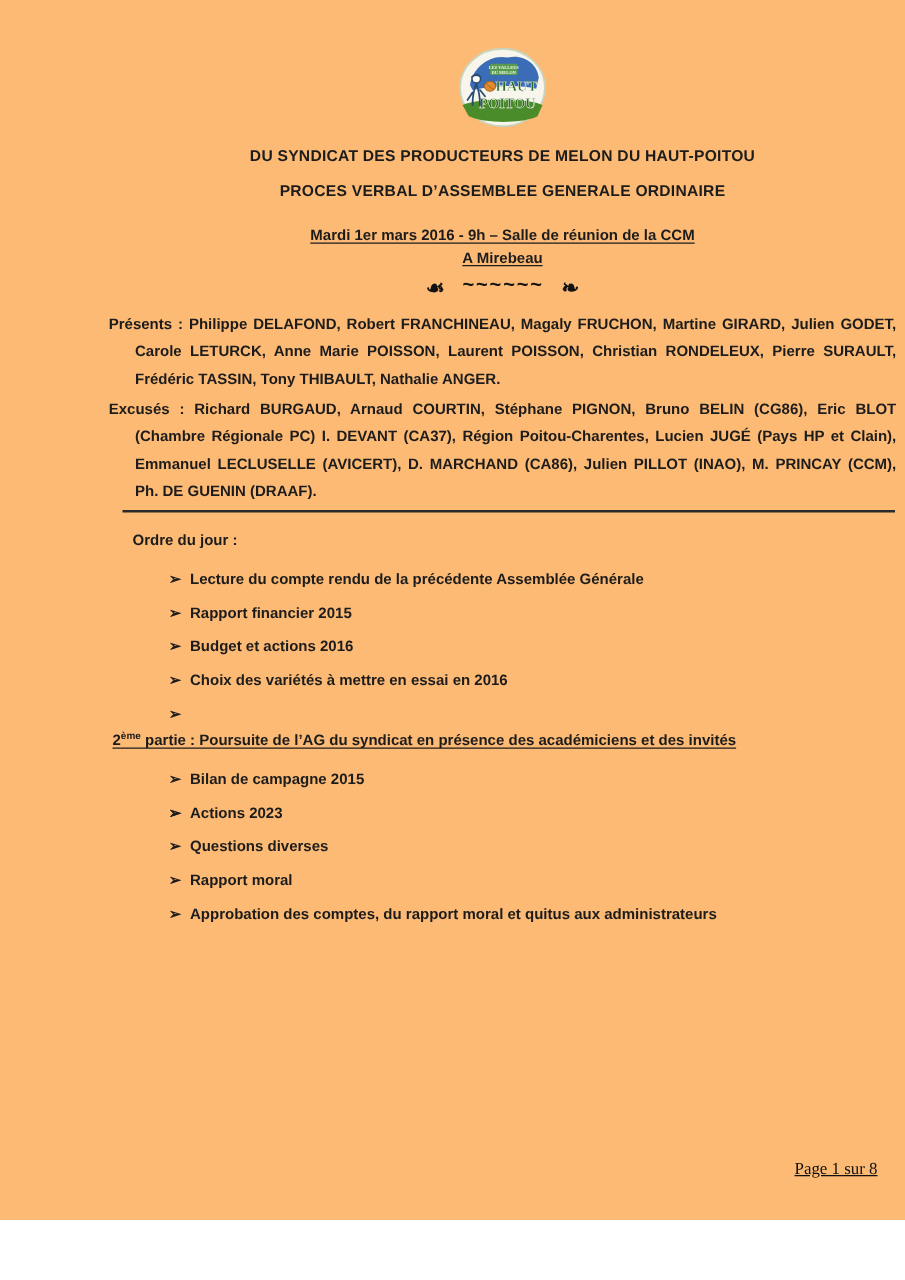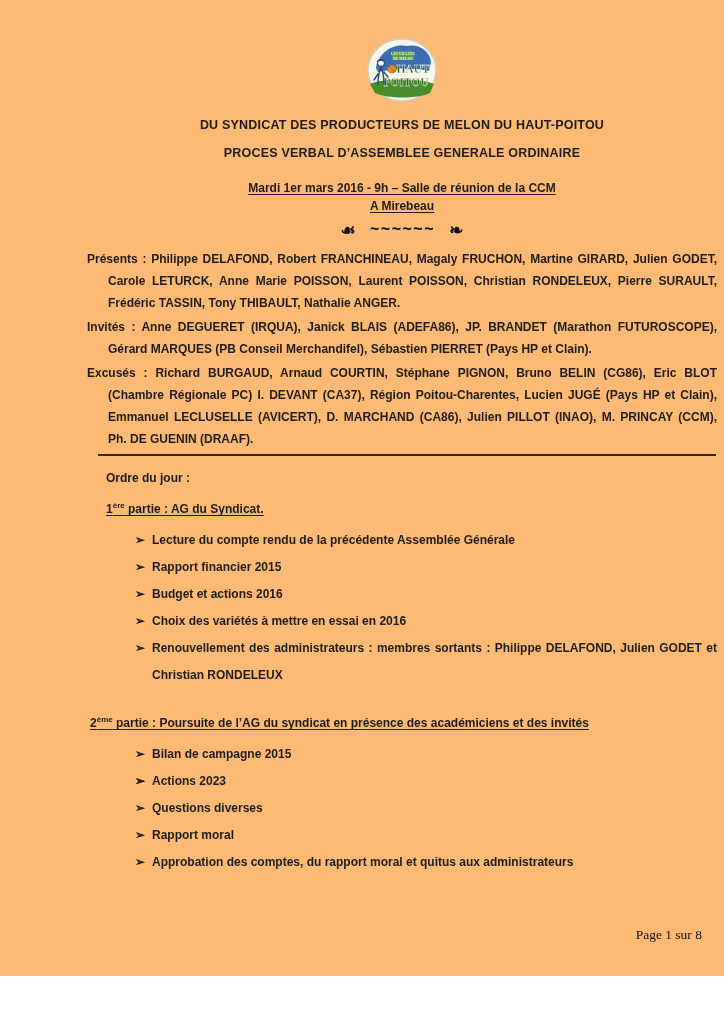--- a/index.html
+++ b/index.html
@@ -45,21 +45,21 @@
   .part-heading sup { font-size:8px; }
   .agenda-list { list-style:none; margin:9px 47px 0 47px; padding:0; }
   .agenda-list li {
     position:relative; padding-left:65px; font-size:12px; font-weight:700;
     line-height:27px; text-align:justify;
   }
   .agenda-list .bullet { position:absolute; left:48px; top:0; font-size:12px; }
   
   .footer {
     position:absolute; top:927px; right:62px;
-    font-family:"Liberation Serif", serif; font-size:13.5px; font-weight:400; color:#111;
+    font-family:"Liberation Serif", serif; font-size:13.5px; font-weight:400; color:#111;text-decoration:underline;
   }
   
   .logo text { font-family:"Liberation Serif", serif; font-weight:bold; }
 </style>
 </head>
 <body>
 
 <div class="page">
 
   <div class="logo">
@@ -91,38 +91,34 @@
   </div>
 
   <div class="ornament">
     <span class="end-glyph">☙</span>
     <span class="squiggle">~~~~~~</span>
     <span class="end-glyph">❧</span>
   </div>
 
   <div class="attendance">
     <p>Présents : Philippe DELAFOND, Robert FRANCHINEAU, Magaly FRUCHON, Martine GIRARD, Julien GODET, Carole LETURCK, Anne Marie POISSON, Laurent POISSON, Christian RONDELEUX, Pierre SURAULT, Frédéric TASSIN, Tony THIBAULT, Nathalie ANGER.</p>
-    <p>Invités : Anne DEGUERET (IRQUA), Janick BLAIS (ADEFA86), JP. BRANDET (Marathon FUTUROSCOPE), Gérard MARQUES (PB Conseil Merchandifel), Sébastien PIERRET (Pays HP et Clain).</p>
     <p>Excusés : Richard BURGAUD, Arnaud COURTIN, Stéphane PIGNON, Bruno BELIN (CG86), Eric BLOT (Chambre Régionale PC) I. DEVANT (CA37), Région Poitou-Charentes, Lucien JUGÉ (Pays HP et Clain), Emmanuel LECLUSELLE (AVICERT), D. MARCHAND (CA86), Julien PILLOT (INAO), M. PRINCAY (CCM), Ph. DE GUENIN (DRAAF).</p>
   </div>
 
   <div class="rule"></div>
 
   <div class="ordre">Ordre du jour :</div>
 
-  <div class="part-heading p1">
-    <span>1</span><sup>ère</sup><span> partie : AG du Syndicat.</span>
-  </div>
 
   <ul class="agenda-list">
     <li><span class="bullet">➢</span><span>Lecture du compte rendu de la précédente Assemblée Générale</span></li>
     <li><span class="bullet">➢</span><span>Rapport financier 2015</span></li>
     <li><span class="bullet">➢</span><span>Budget et actions 2016</span></li>
     <li><span class="bullet">➢</span><span>Choix des variétés à mettre en essai en 2016</span></li>
-    <li><span class="bullet">➢</span><span>Renouvellement des administrateurs : membres sortants : Philippe DELAFOND, Julien GODET et Christian RONDELEUX</span></li>
+    <li><span class="bullet">➢</span></li>
   </ul>
 
   <div class="part-heading p2">
     <span>2</span><sup>ème</sup><span> partie : Poursuite de l’AG du syndicat en présence des académiciens et des invités</span>
   </div>
 
   <ul class="agenda-list">
     <li><span class="bullet">➢</span><span>Bilan de campagne 2015</span></li>
     <li><span class="bullet">➢</span></li>
     <li><span class="bullet">➢</span><span>Actions 2023</span></li>

